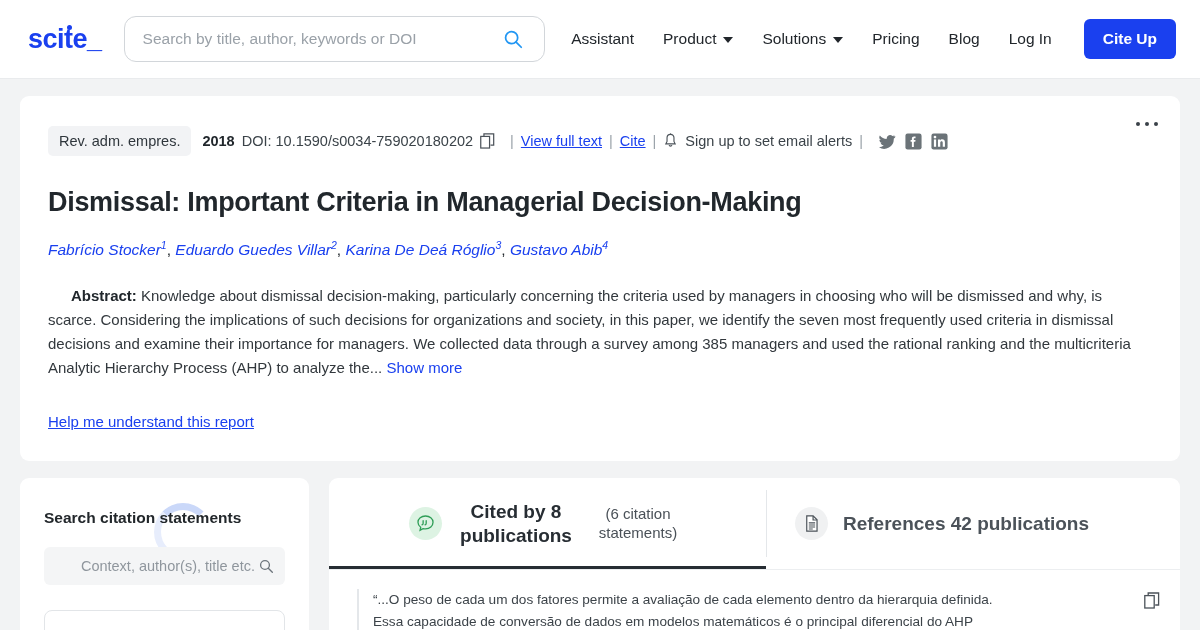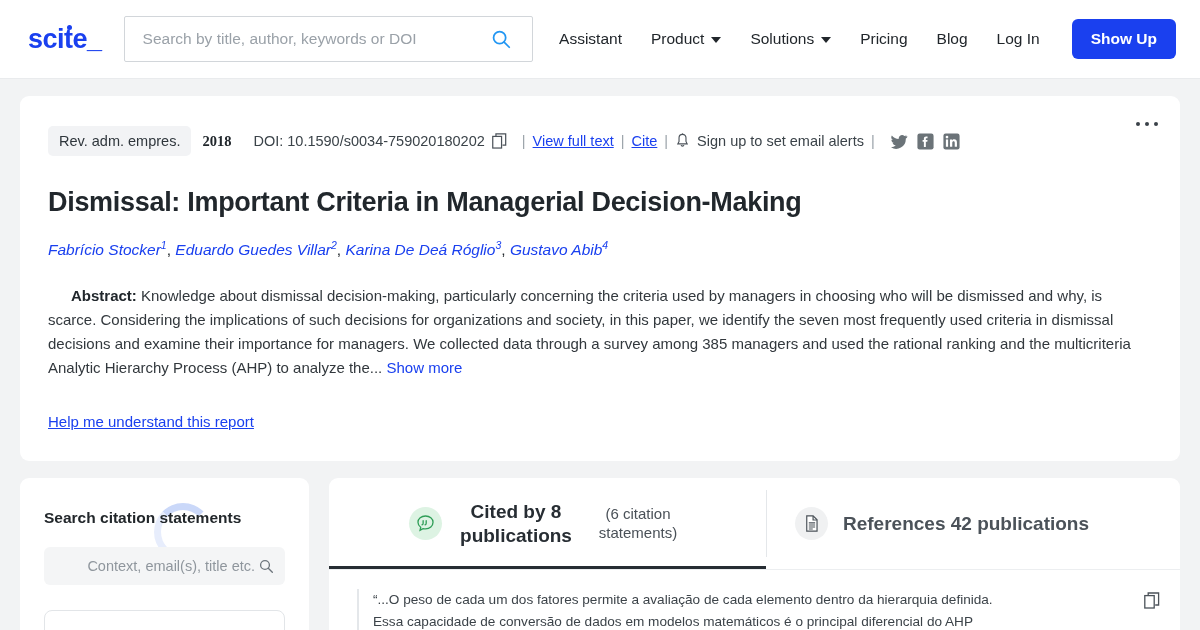--- a/index.html
+++ b/index.html
@@ -33,21 +33,21 @@
     position: absolute;
     width: 5px; height: 5px;
     background: #1a40ef;
     border-radius: 50%;
     left: 39px; top: 1px;
   }
 
   .searchbox {
     width: 434px; height: 46px;
     border: 1px solid #d2d6da;
-    border-radius: 2px;
+    border-radius: 12px;
     display: flex;
     align-items: center;
     padding: 0 20px 0 18px;
     background: #fff;
   }
   .searchbox input {
     flex: 1;
     border: none; outline: none;
     font-size: 15.5px;
     color: #3b4044;
@@ -118,21 +118,21 @@
   }
   .journal-badge {
     background: #f2f3f5;
     border-radius: 5px;
     padding: 7px 11px;
     font-size: 14.5px;
     color: #2f363c;
     margin-right: 11px;
     white-space: nowrap;
   }
-  .year { font-weight: bold; color: #21272c; margin-right: 22px; font-family: Liberation Serif, serif; }
+  .year { font-weight: bold; color: #21272c; margin-right: 7px; }
   .doi { color: #3b4349; white-space: nowrap; }
   .copy-ico { width: 15px; height: 16px; margin: 0 8px 0 7px; cursor: pointer; }
   .sep { color: #9aa2a9; margin: 0 7px; }
   .mlink { color: #1a40ef; text-decoration: underline; cursor: pointer; white-space: nowrap; }
   .bell { width: 15px; height: 16px; margin-right: 7px; }
   .alerts { color: #3b4349; white-space: nowrap; }
   .socials { display: flex; align-items: center; gap: 9px; margin-left: 9px; }
   .soc { width: 17px; height: 17px; cursor: pointer; }
 
   .title {
@@ -343,21 +343,21 @@
     </div>
     <div class="navlink">
       <span>Pricing</span>
     </div>
     <div class="navlink">
       <span>Blog</span>
     </div>
     <div class="navlink">
       <span>Log In</span>
     </div>
-    <div class="signup">Show Up</div>
+    <div class="signup">Cite Up</div>
   </div>
 </div>
 
 <div class="page">
 
   <div class="card paper-card">
 
     <div class="dots">
       <i></i>
         <i></i>
@@ -417,21 +417,21 @@
 
     <span class="help-link">Help me understand this report</span>
   </div>
 
   <div class="lower">
 
     <div class="side-card">
       <div class="spinner"></div>
       <div class="side-title">Search citation statements</div>
       <div class="side-search">
-        <span>Context, email(s), title etc.</span>
+        <span>Context, author(s), title etc.</span>
         <svg class="gl" viewBox="0 0 24 24">
           <circle cx="10.5" cy="10.5" r="6.6" fill="none" stroke="#6d757c" stroke-width="2"></circle>
           <line x1="15.4" y1="15.4" x2="21.5" y2="21.5" stroke="#6d757c" stroke-width="2" stroke-linecap="round"></line>
         </svg>
       </div>
       <div class="side-pill"></div>
     </div>
 
     <div class="content-card">
       <div class="tabs">

